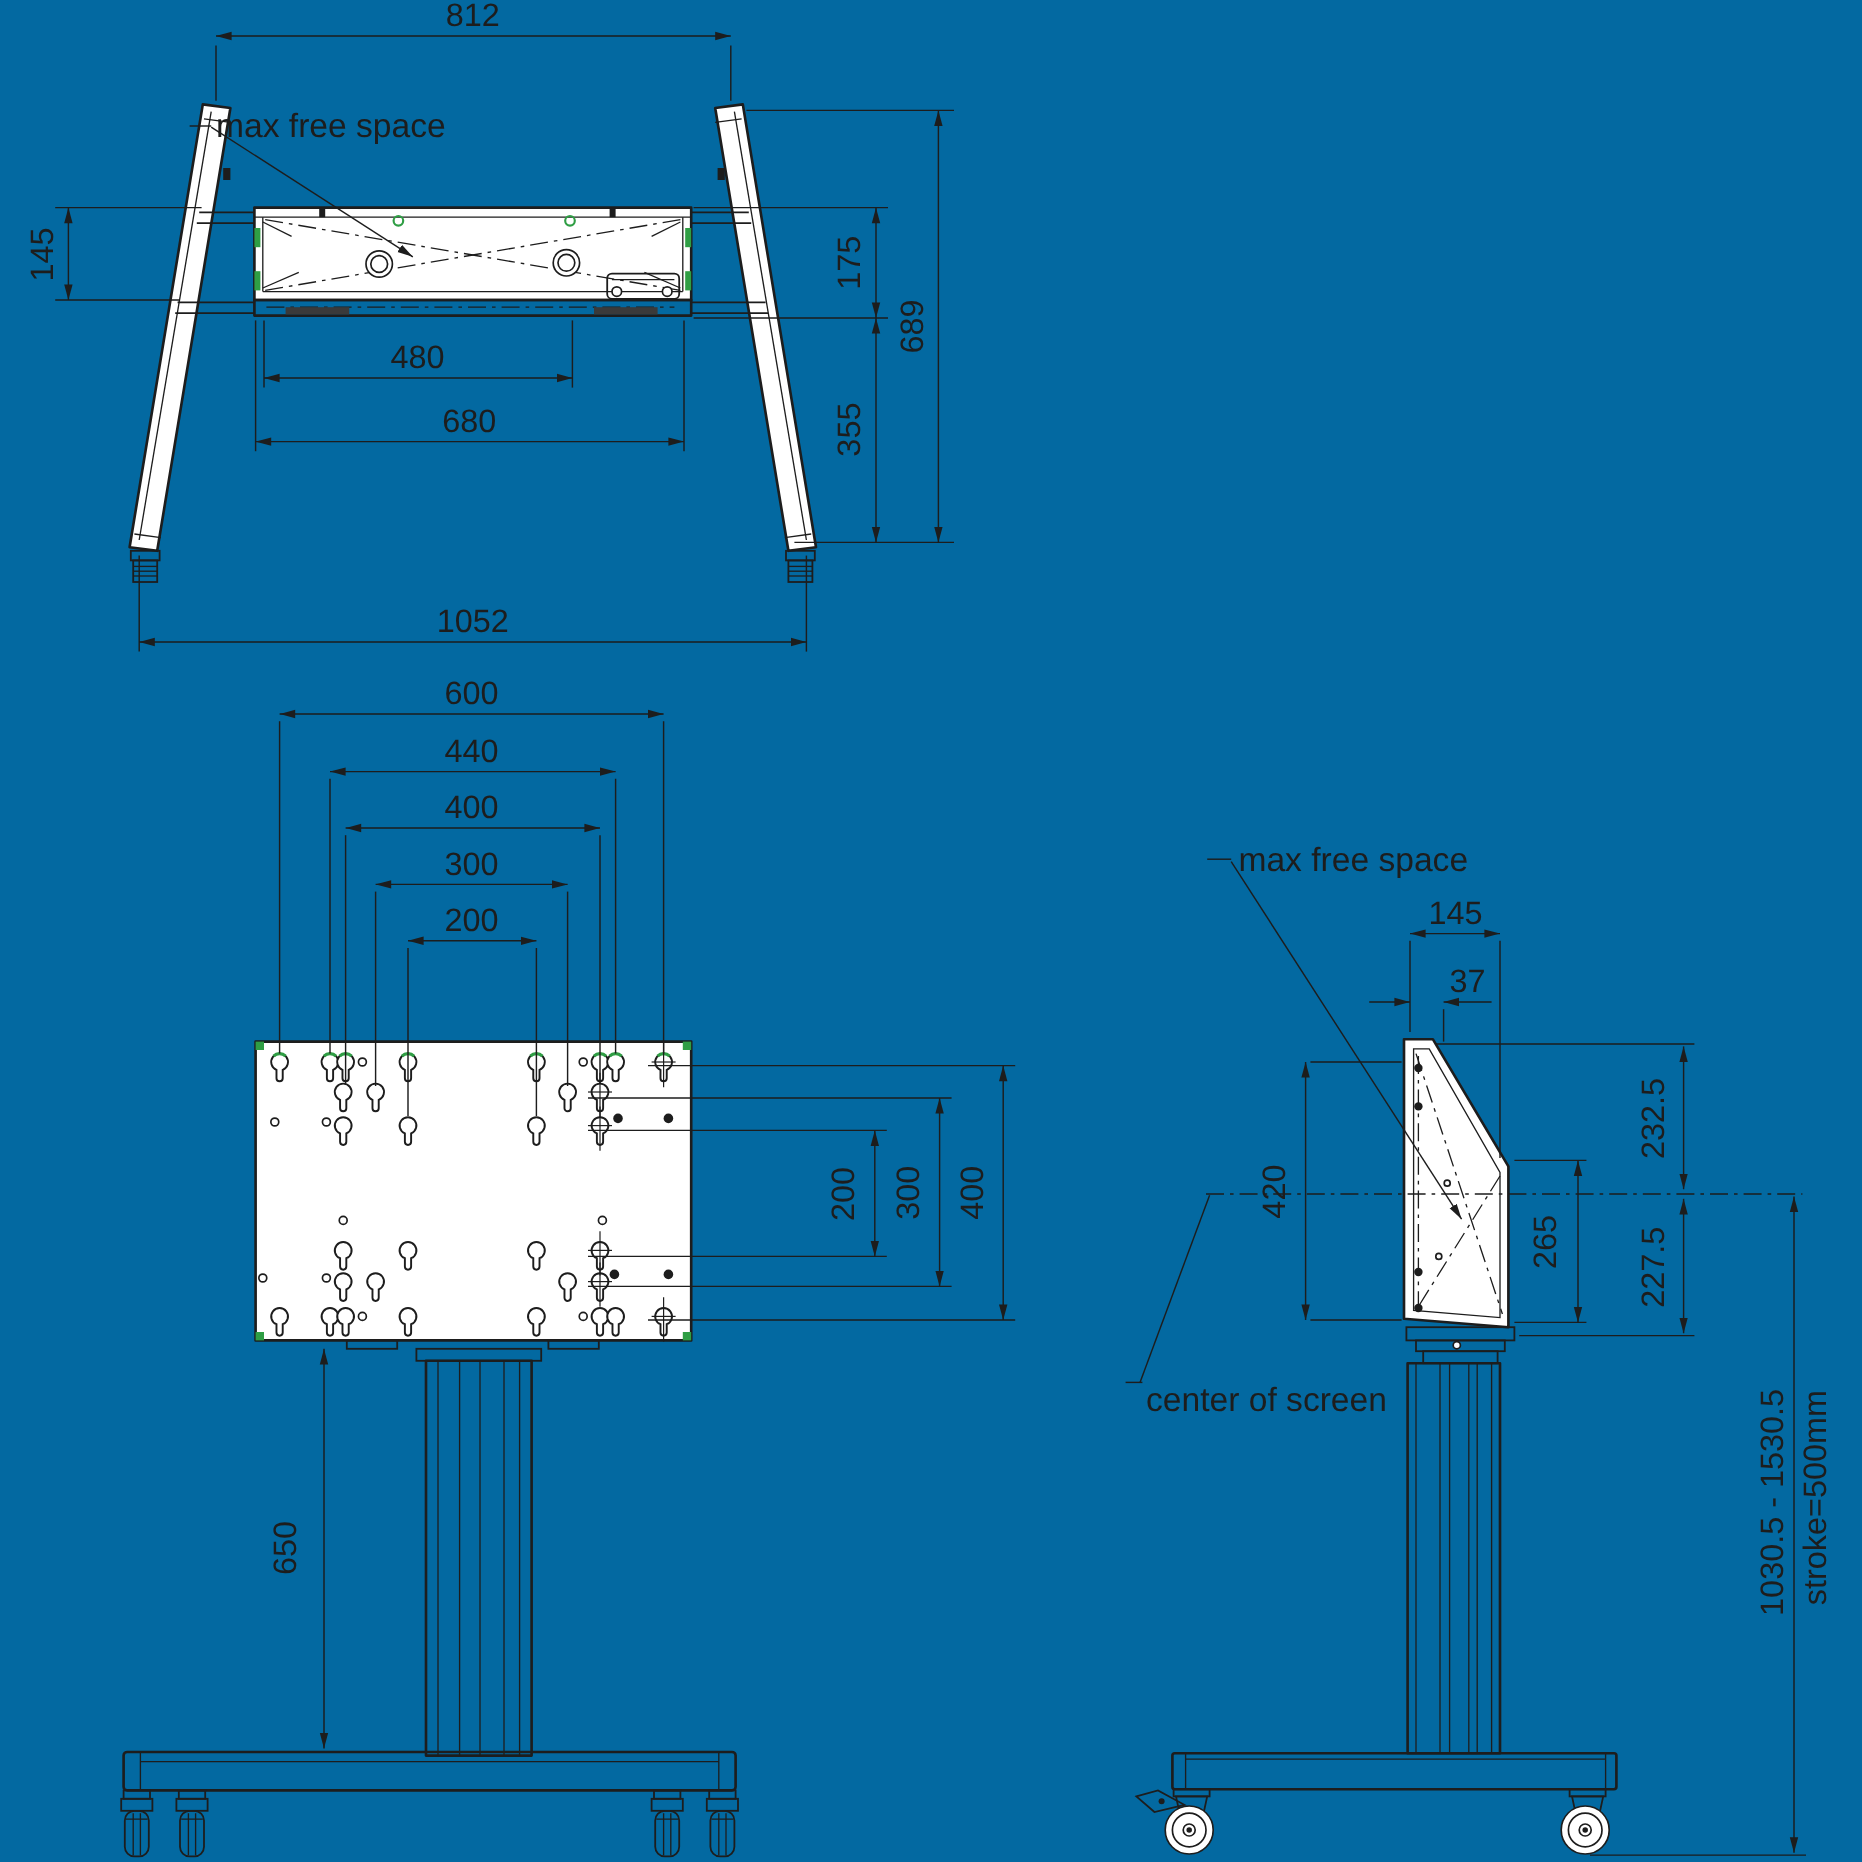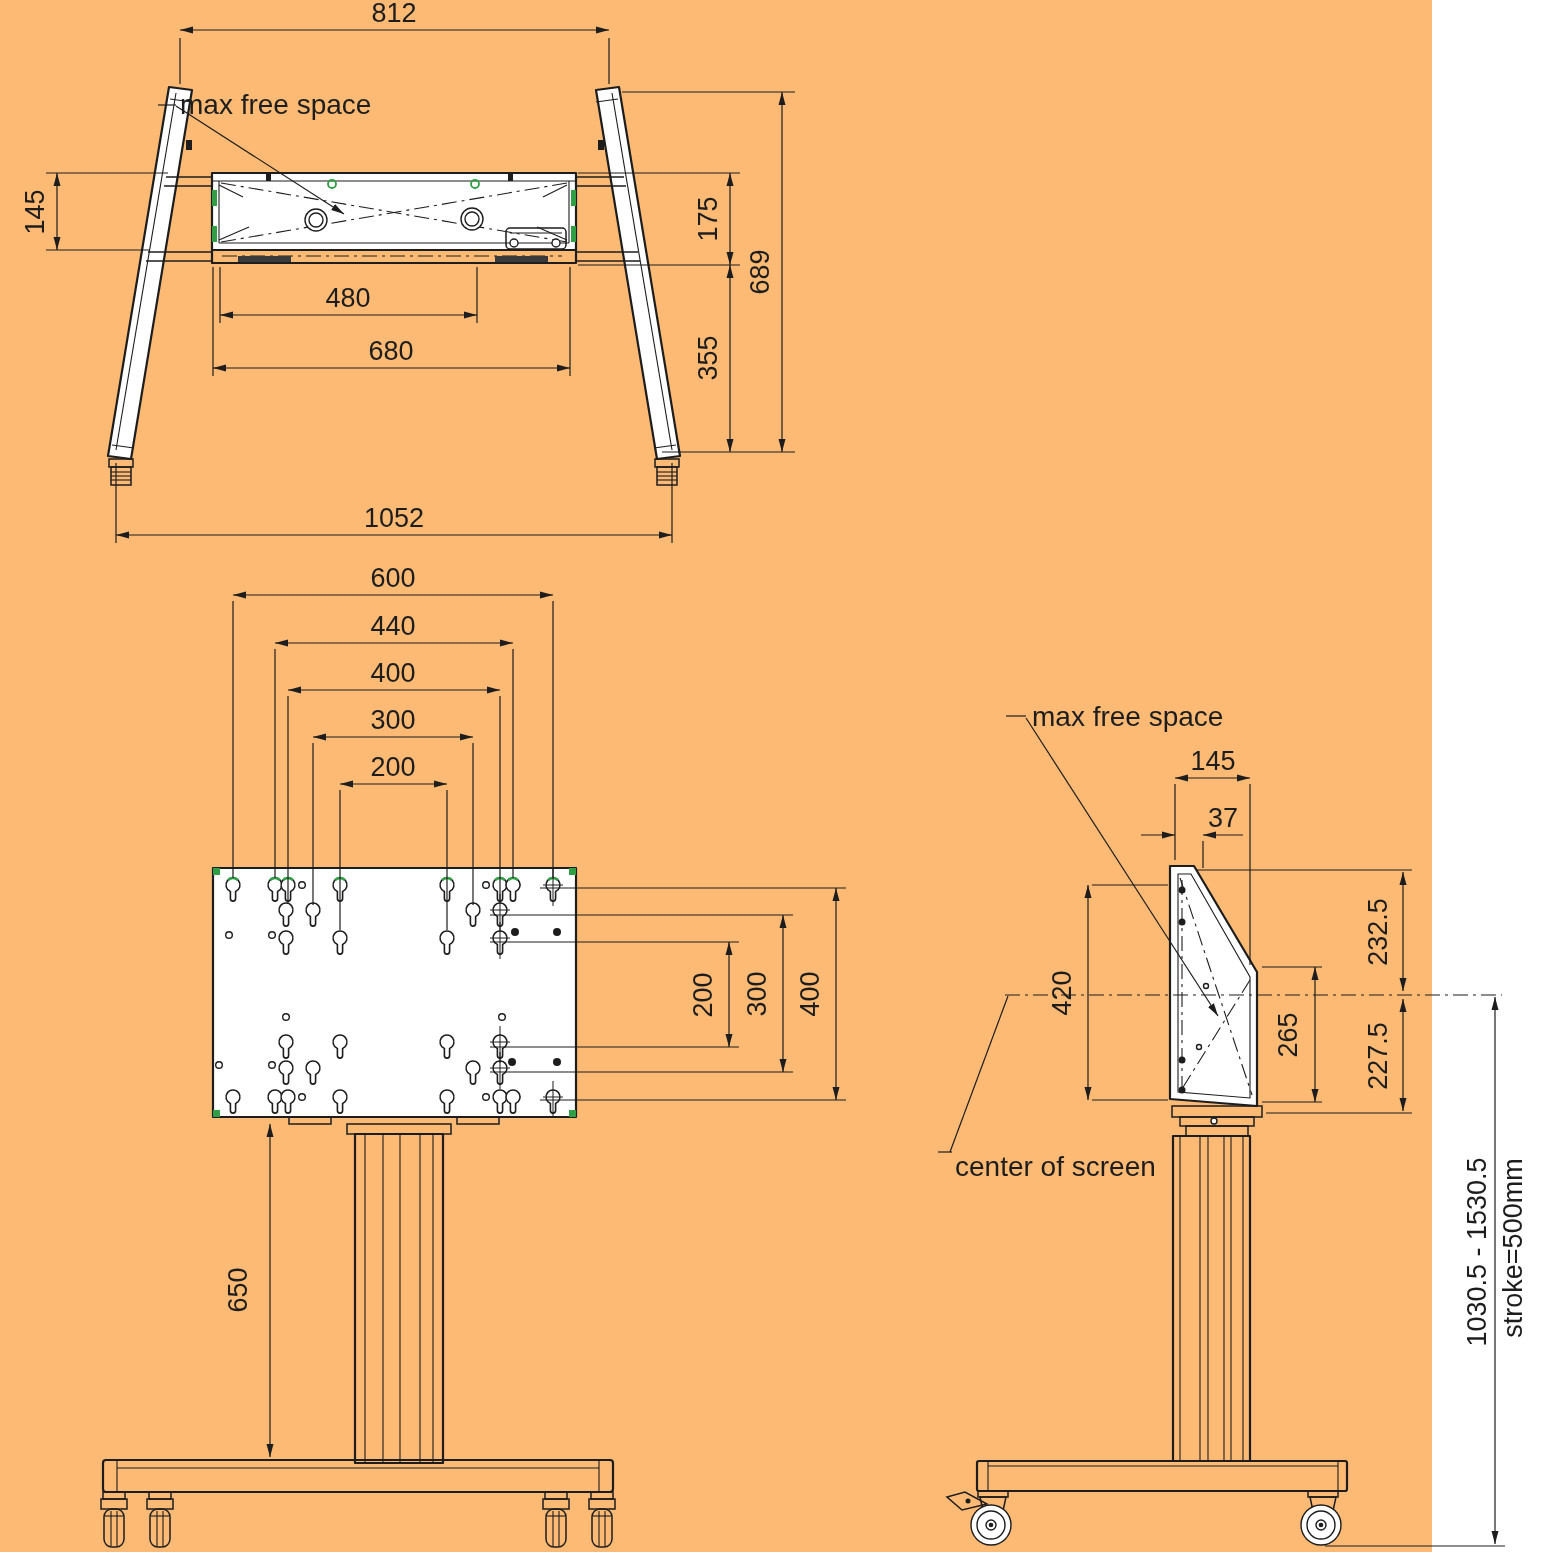--- a/index.html
+++ b/index.html
@@ -1,16 +1,16 @@
 <!DOCTYPE html>
 <html><head>
 <meta charset="utf-8">
 <style>
   html,body{margin:0;padding:0;background:#ffffff;}
-  #stage{width:1432px;height:1552px;position:relative;background:#fdba74;}
+  #stage{width:1552px;height:1552px;position:relative;background:#0369a1;}
   svg{display:block;}
   .outline{fill:#ffffff;stroke:#1d1d1d;stroke-width:2.2;stroke-linejoin:round;}
   .outline2{fill:none;stroke:#1d1d1d;stroke-width:2.2;stroke-linejoin:round;}
   .med{fill:none;stroke:#1d1d1d;stroke-width:1.5;}
   .thin{fill:none;stroke:#1d1d1d;stroke-width:1.1;}
   .dim{fill:none;stroke:#1d1d1d;stroke-width:1.2;}
   .dashdot{fill:none;stroke:#1d1d1d;stroke-width:1.1;stroke-dasharray:15 5 3 5;}
   .kh{fill:#ffffff;stroke:#1d1d1d;stroke-width:1.6;}
   .khg{fill:none;stroke:#2f9e44;stroke-width:2.6;}
   .sc{fill:#ffffff;stroke:#1d1d1d;stroke-width:1.4;}

